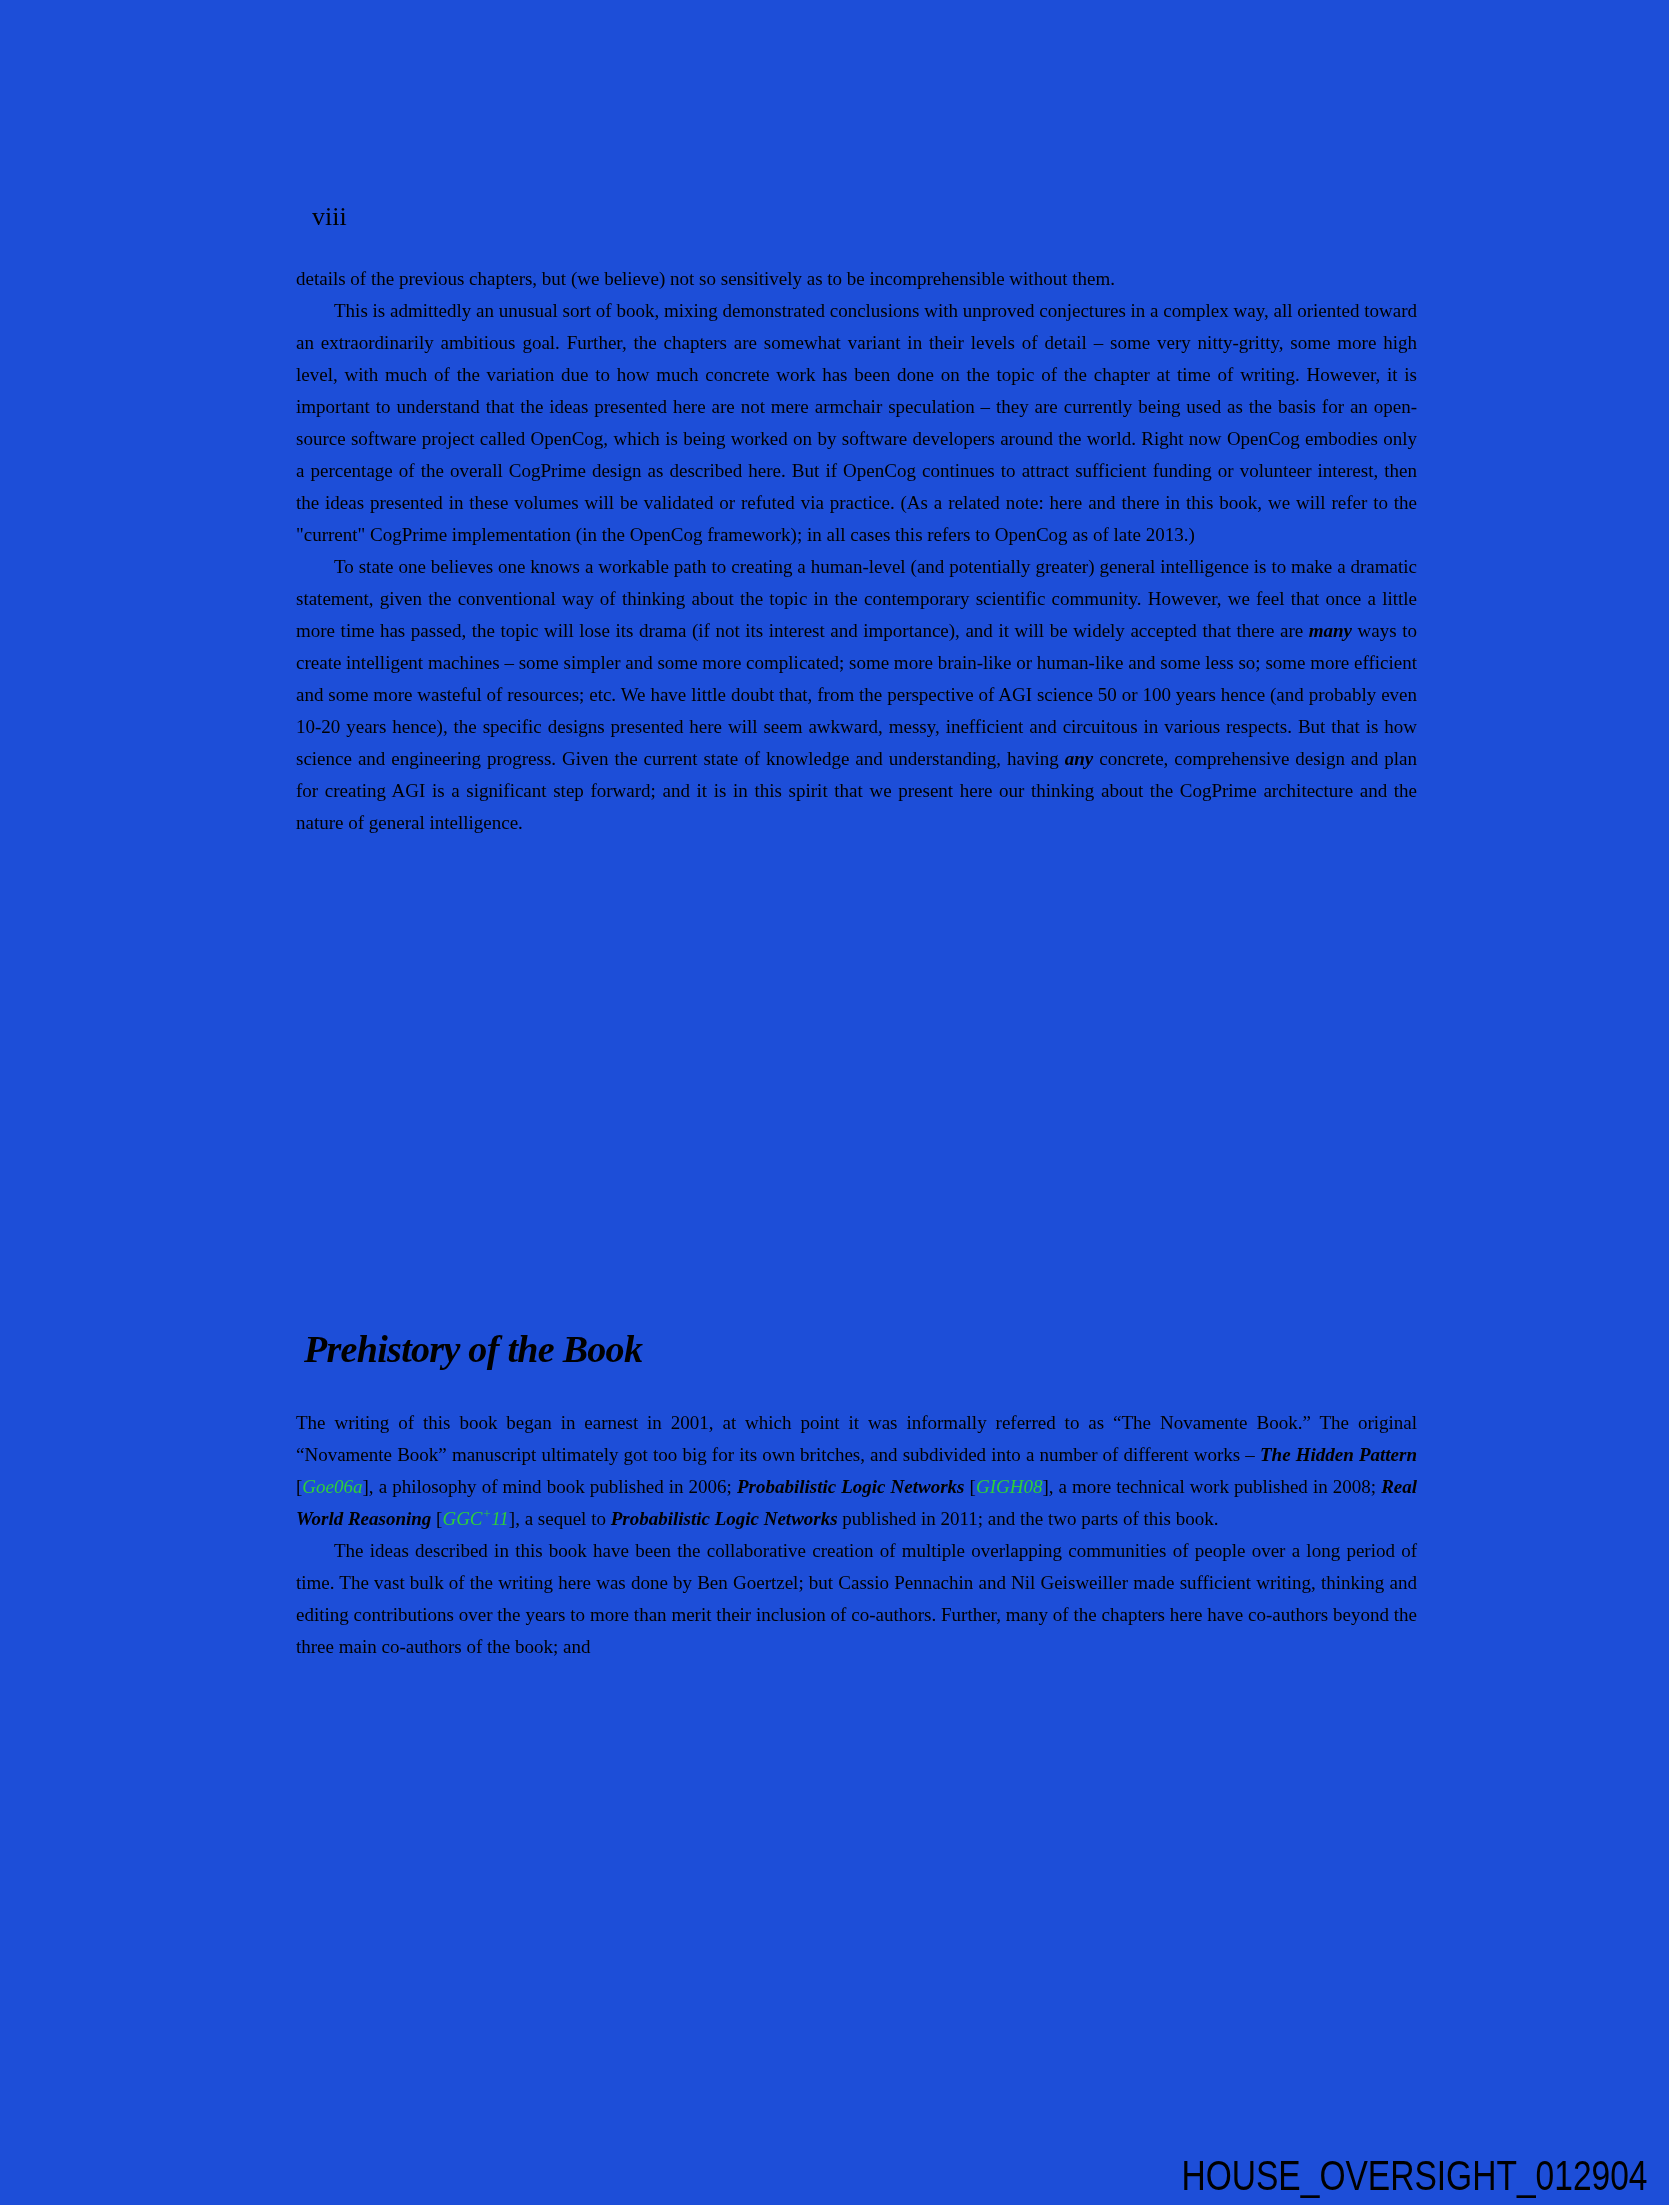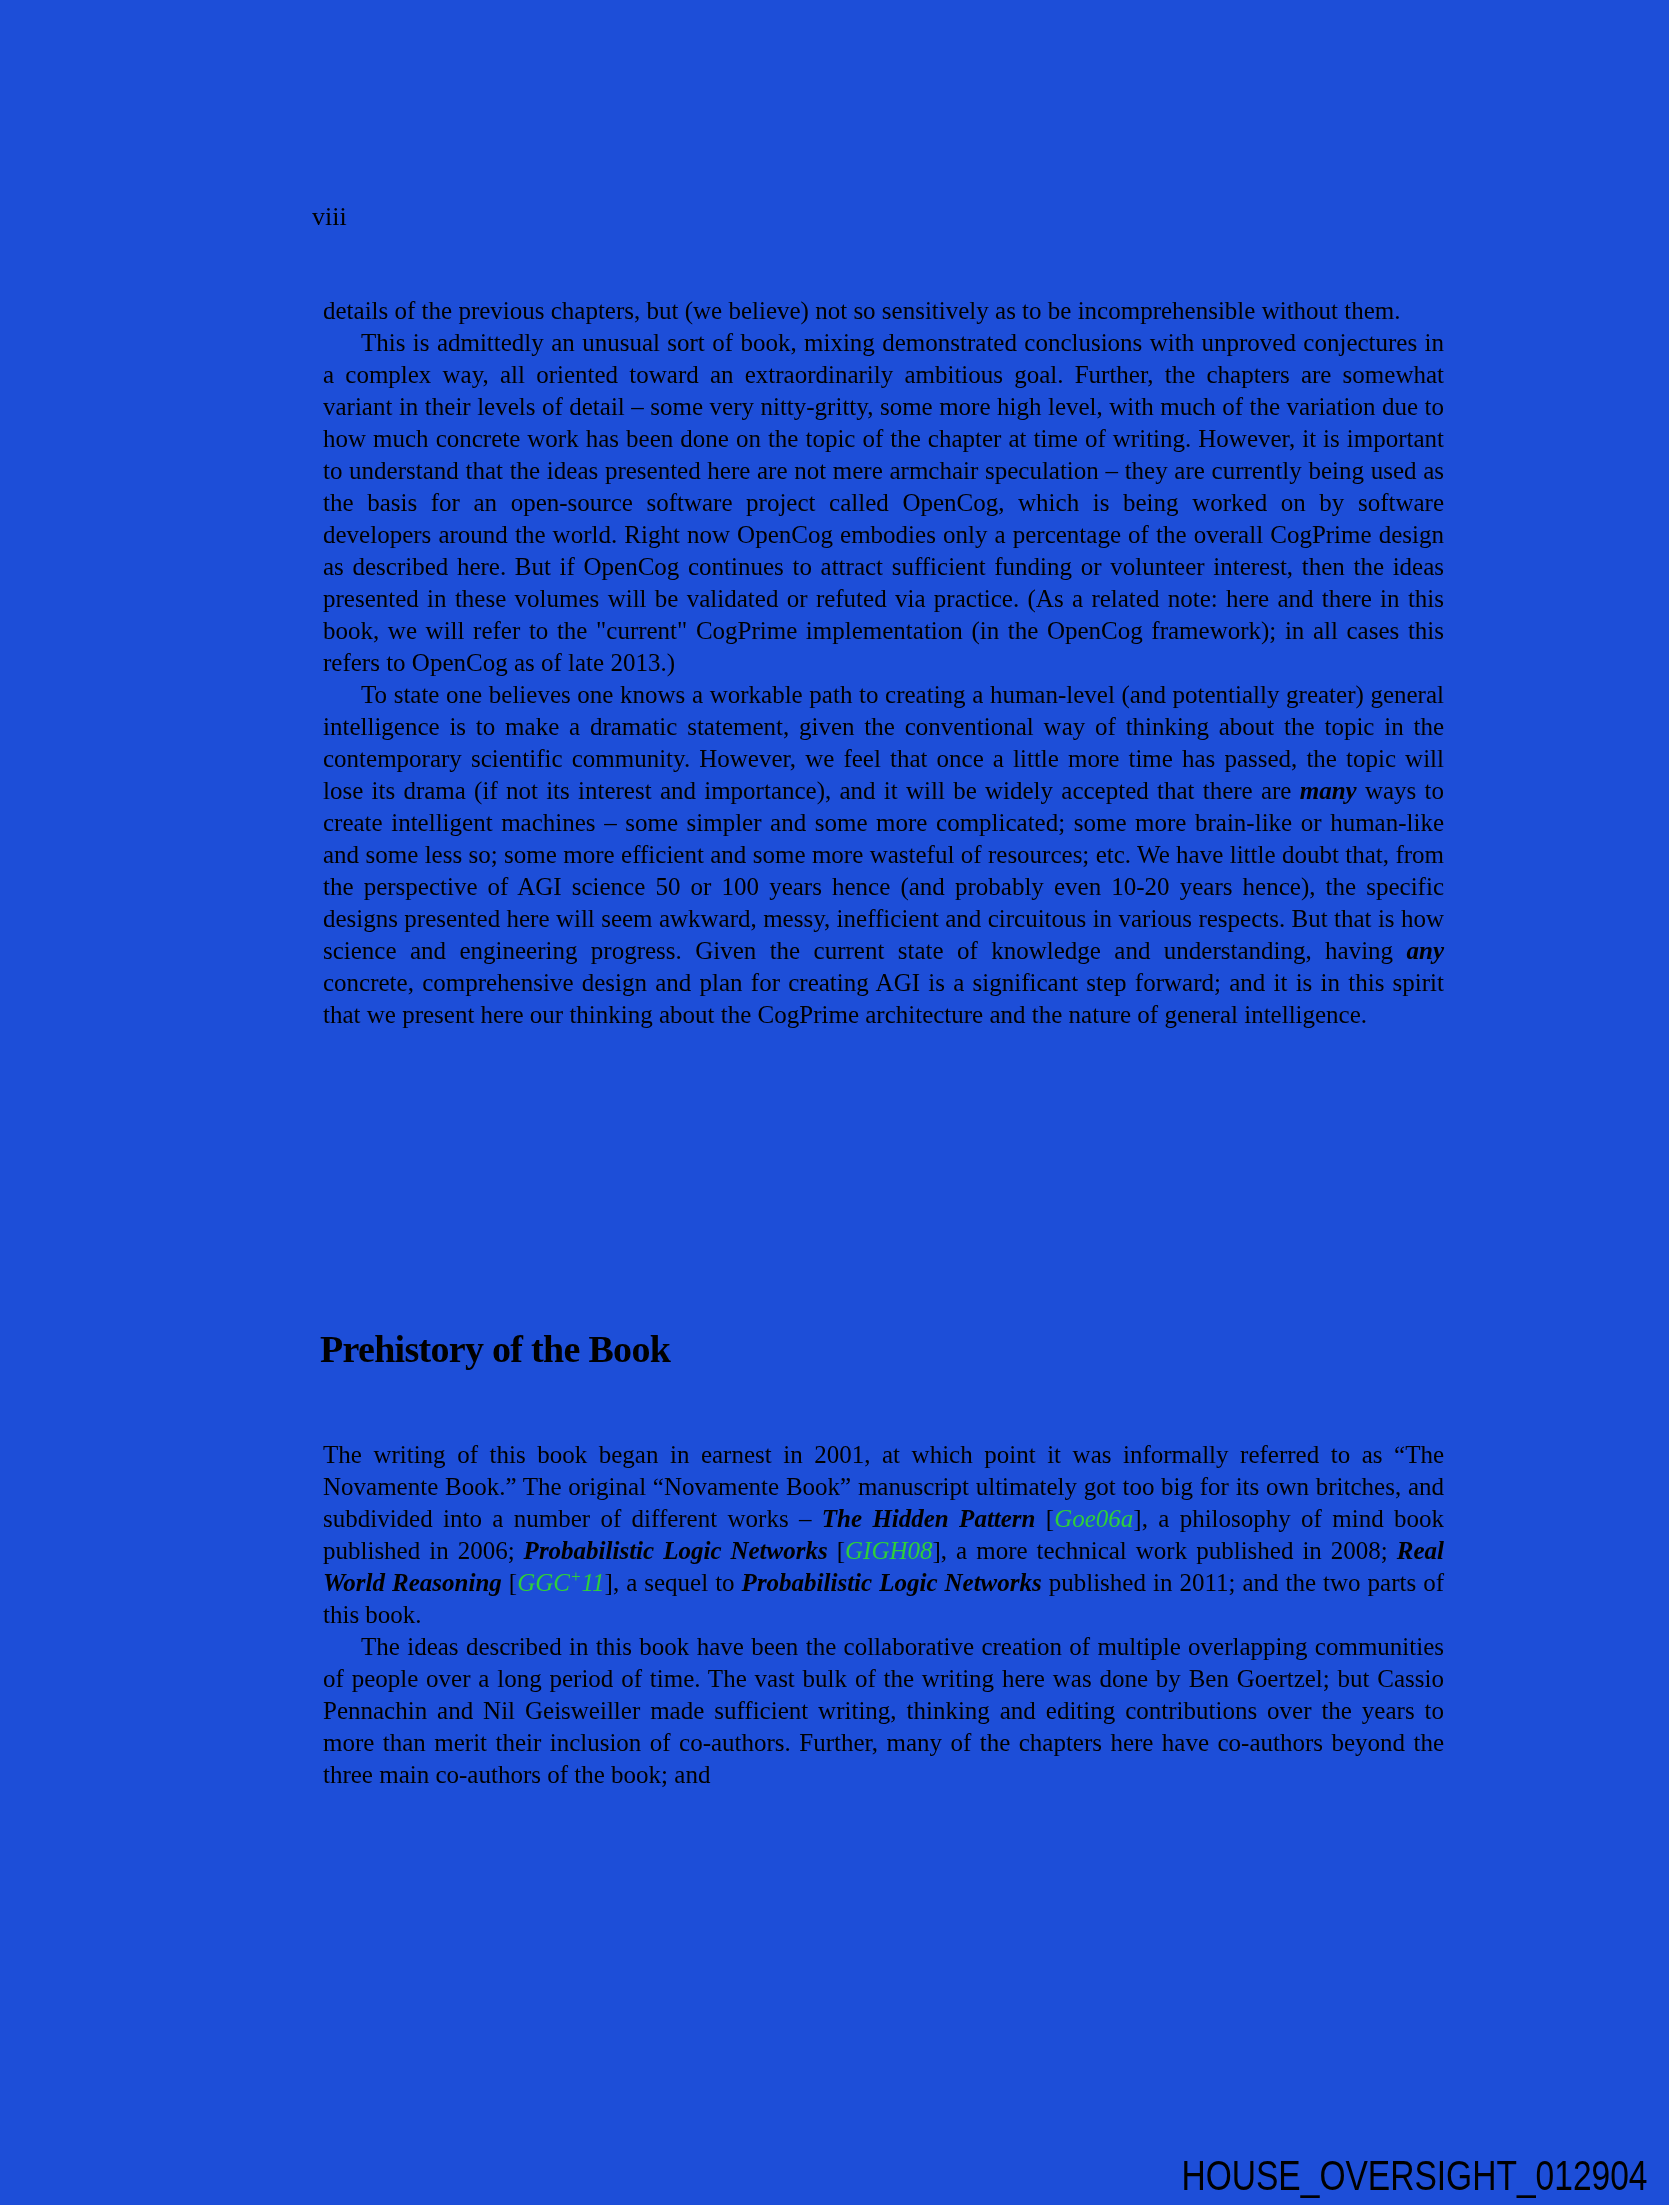--- a/index.html
+++ b/index.html
@@ -18,43 +18,43 @@
   }
   .page-number {
     position: absolute;
     left: 312px;
     top: 204px;
     font-size: 26px;
     line-height: 26px;
   }
   .text-block {
     position: absolute;
-    left: 323px;
+    left: 296px;
     width: 1121px;
-    font-size: 25px;
+    font-size: 19px;
     line-height: 32px;
     text-align: justify;
-    margin-top: 32px;
   }
   .block-front { top: 263px; }
   .block-prehistory { top: 1407px; }
   .text-block p {
     margin: 0;
     padding: 0;
   }
   .text-block p.indent {
     text-indent: 38px;
   }
   .section-heading {
     position: absolute;
-    left: 320px;
+    left: 304px;
     top: 1326px;
     font-size: 38px;
     line-height: 46px;
     font-weight: bold;
+    font-style: italic;
     letter-spacing: -0.7px;
   }
   .it { font-style: italic; font-weight: bold; }
   .cite { cursor: pointer; font-style: italic; }
   sup.cite {
     font-size: 68%;
     line-height: 0;
   }
   .watermark {
     position: absolute;

